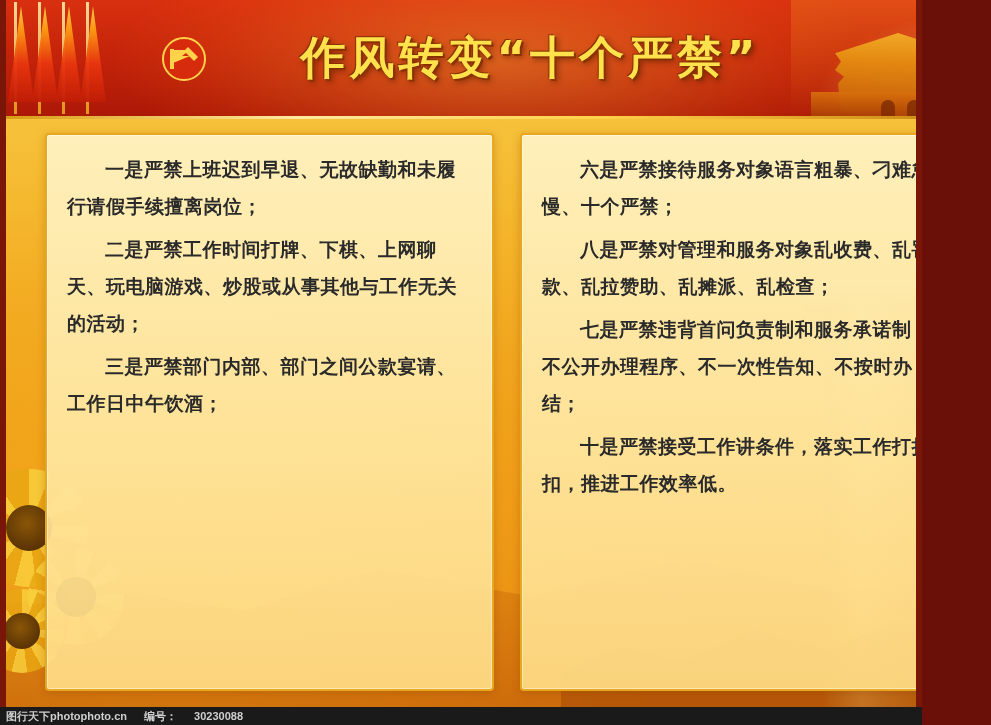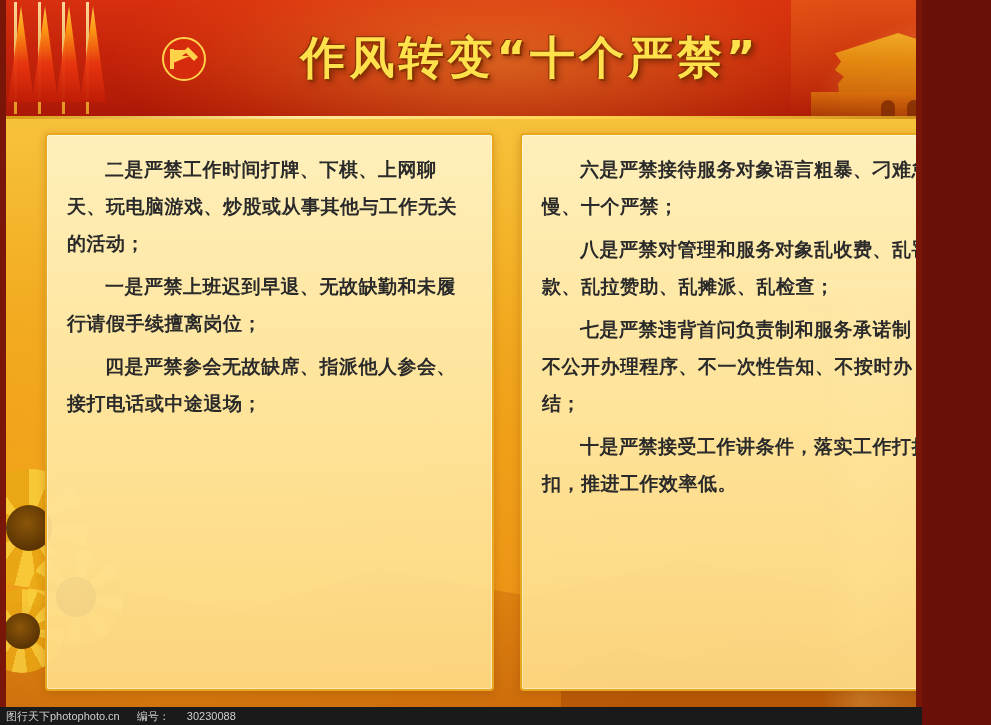--- a/index.html
+++ b/index.html
@@ -223,21 +223,21 @@
     width: 991px; height: 18px;
     background: #1a1a1a;
     color: #cfcfcf;
     font-family: "Liberation Sans", sans-serif;
     font-size: 11px;
     line-height: 18px;
     padding-left: 6px;
     box-sizing: border-box;
     white-space: nowrap;
   }
-  .footer span { margin-right: 14px; }
+  .footer span { margin-right: 14px; font-weight: bold; }
   .side-dark-l, .side-dark-r {
     position: absolute;
     top: 0; width: 6px; height: 725px;
     background: #7a1607;
   }
   .side-dark-l { left: 0; }
   .side-dark-r { right: 0; }
 </style>
 </head>
 <body>
@@ -292,23 +292,23 @@
 
     <div class="sf-petals" style="left:-20px; top:470px; width:84px; height:84px;"></div>
     <div class="sf-core" style="left:4px; top:494px; width:36px; height:36px;"></div>
 
     <div class="column-cap"></div>
     <div class="column"></div>
     <div class="wall"></div>
   </div>
 
   <div class="panel panel-left">
+    <p class="clause">一是严禁上班迟到早退、无故缺勤和未履行请假手续擅离岗位；</p>
     <p class="clause">二是严禁工作时间打牌、下棋、上网聊天、玩电脑游戏、炒股或从事其他与工作无关的活动；</p>
-    <p class="clause">一是严禁上班迟到早退、无故缺勤和未履行请假手续擅离岗位；</p>
-    <p class="clause">四是严禁参会无故缺席、指派他人参会、接打电话或中途退场；</p>
+    <p class="clause">三是严禁部门内部、部门之间公款宴请、工作日中午饮酒；</p>
   </div>
 
   <div class="panel panel-right">
     <p class="clause">六是严禁接待服务对象语言粗暴、刁难怠慢、十个严禁；</p>
     <p class="clause">八是严禁对管理和服务对象乱收费、乱罚款、乱拉赞助、乱摊派、乱检查；</p>
     <p class="clause">七是严禁违背首问负责制和服务承诺制，不公开办理程序、不一次性告知、不按时办结；</p>
     <p class="clause">十是严禁接受工作讲条件，落实工作打折扣，推进工作效率低。</p>
   </div>
 
   <div class="side-dark-l"></div>

